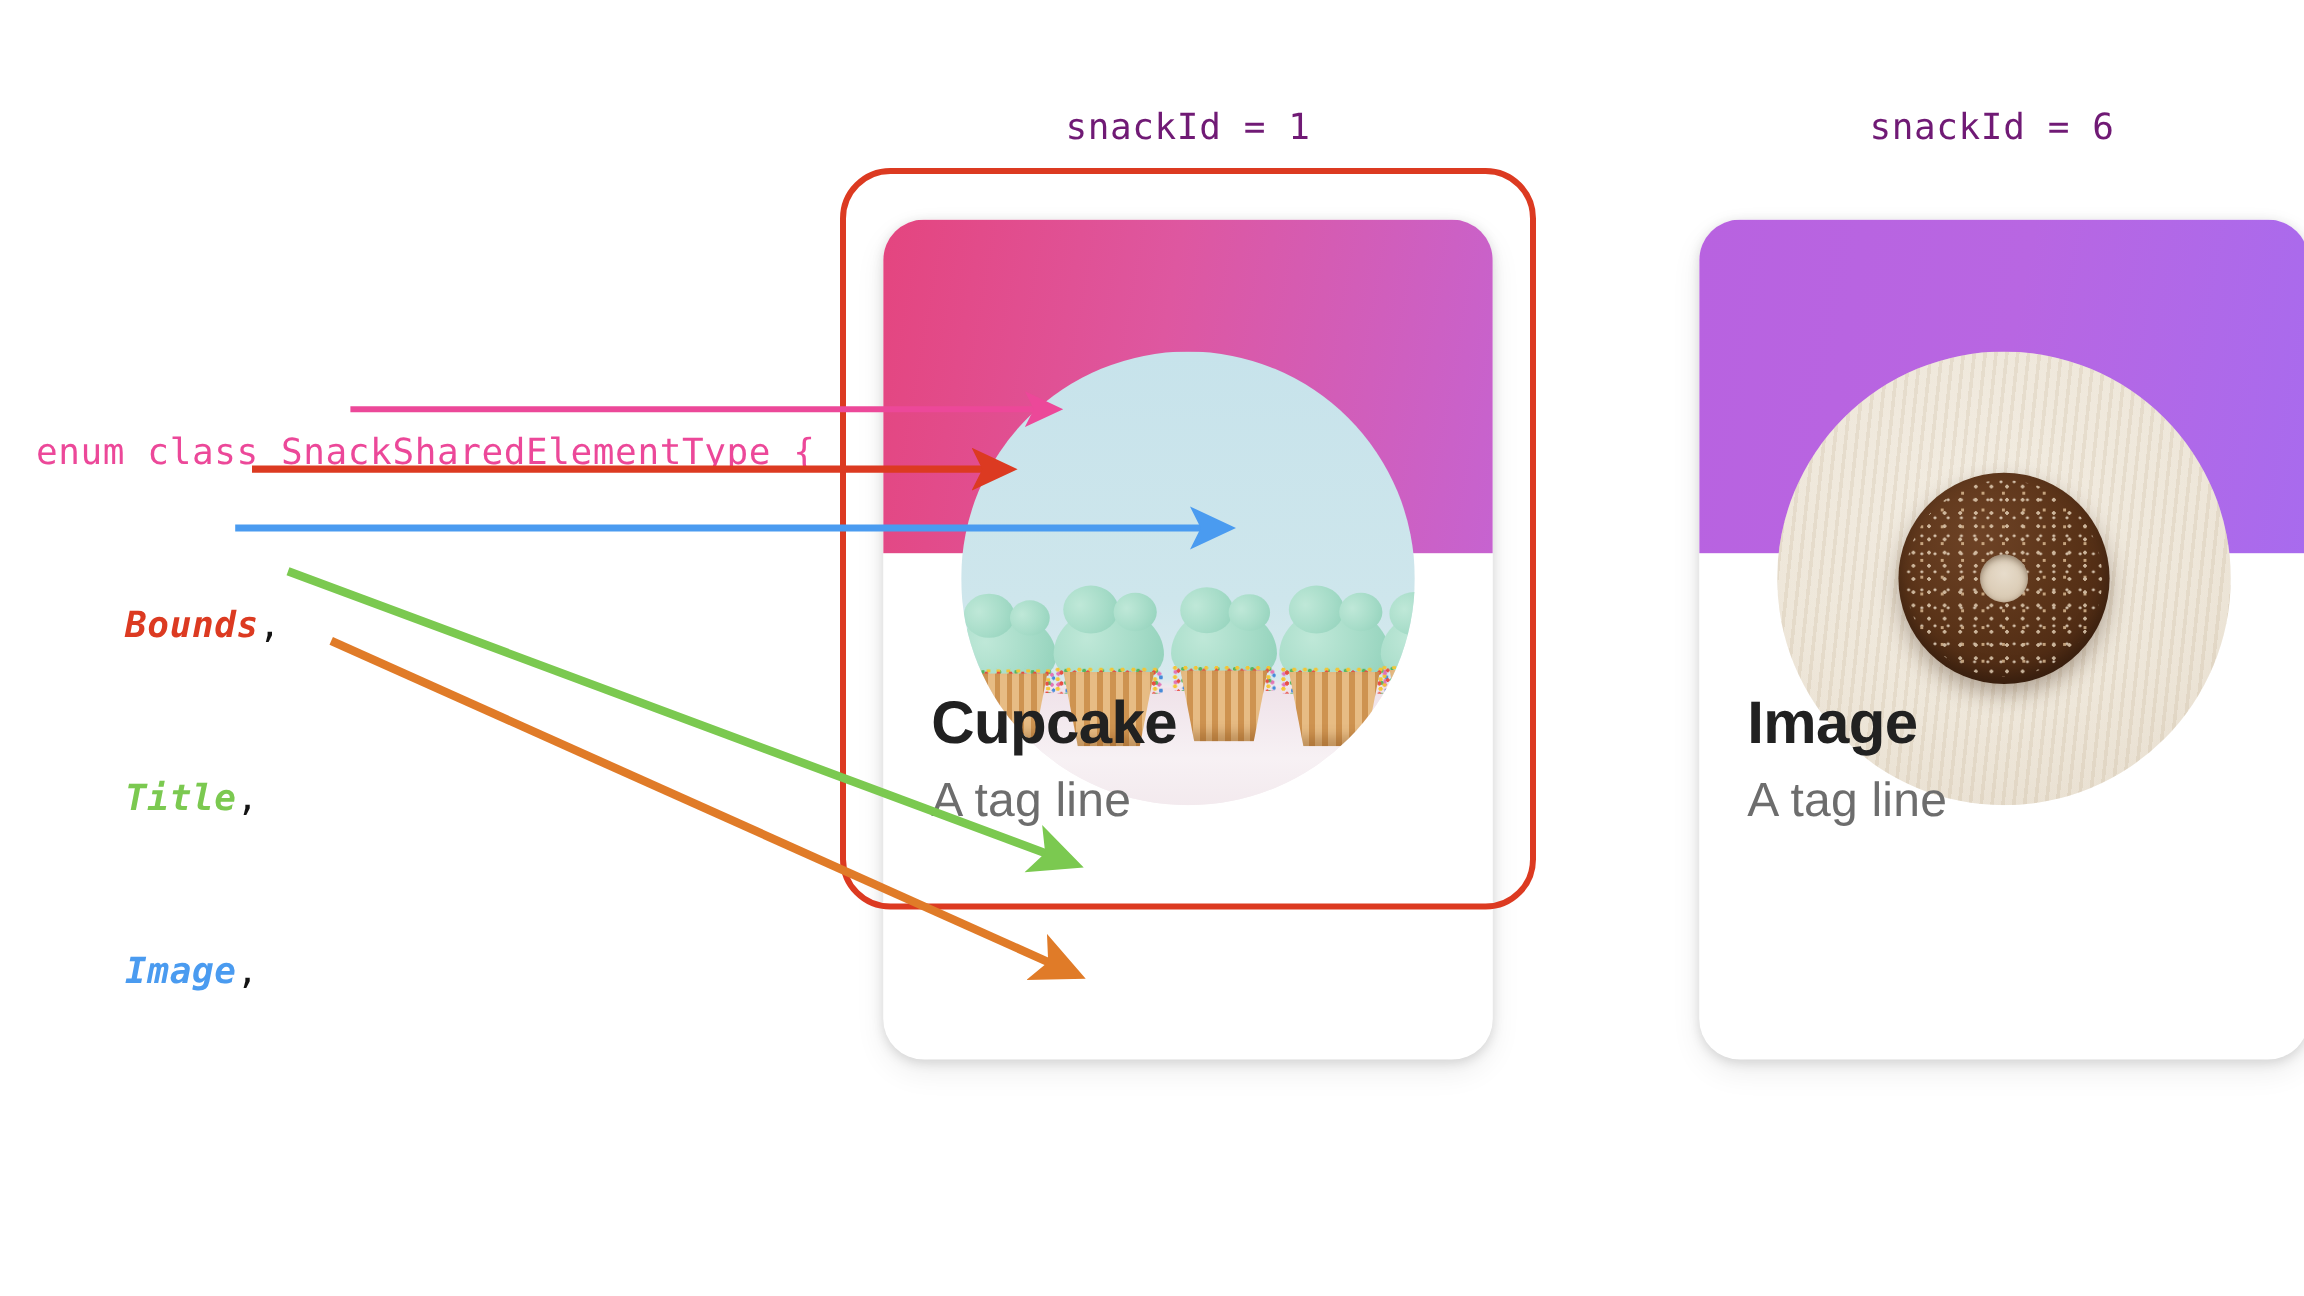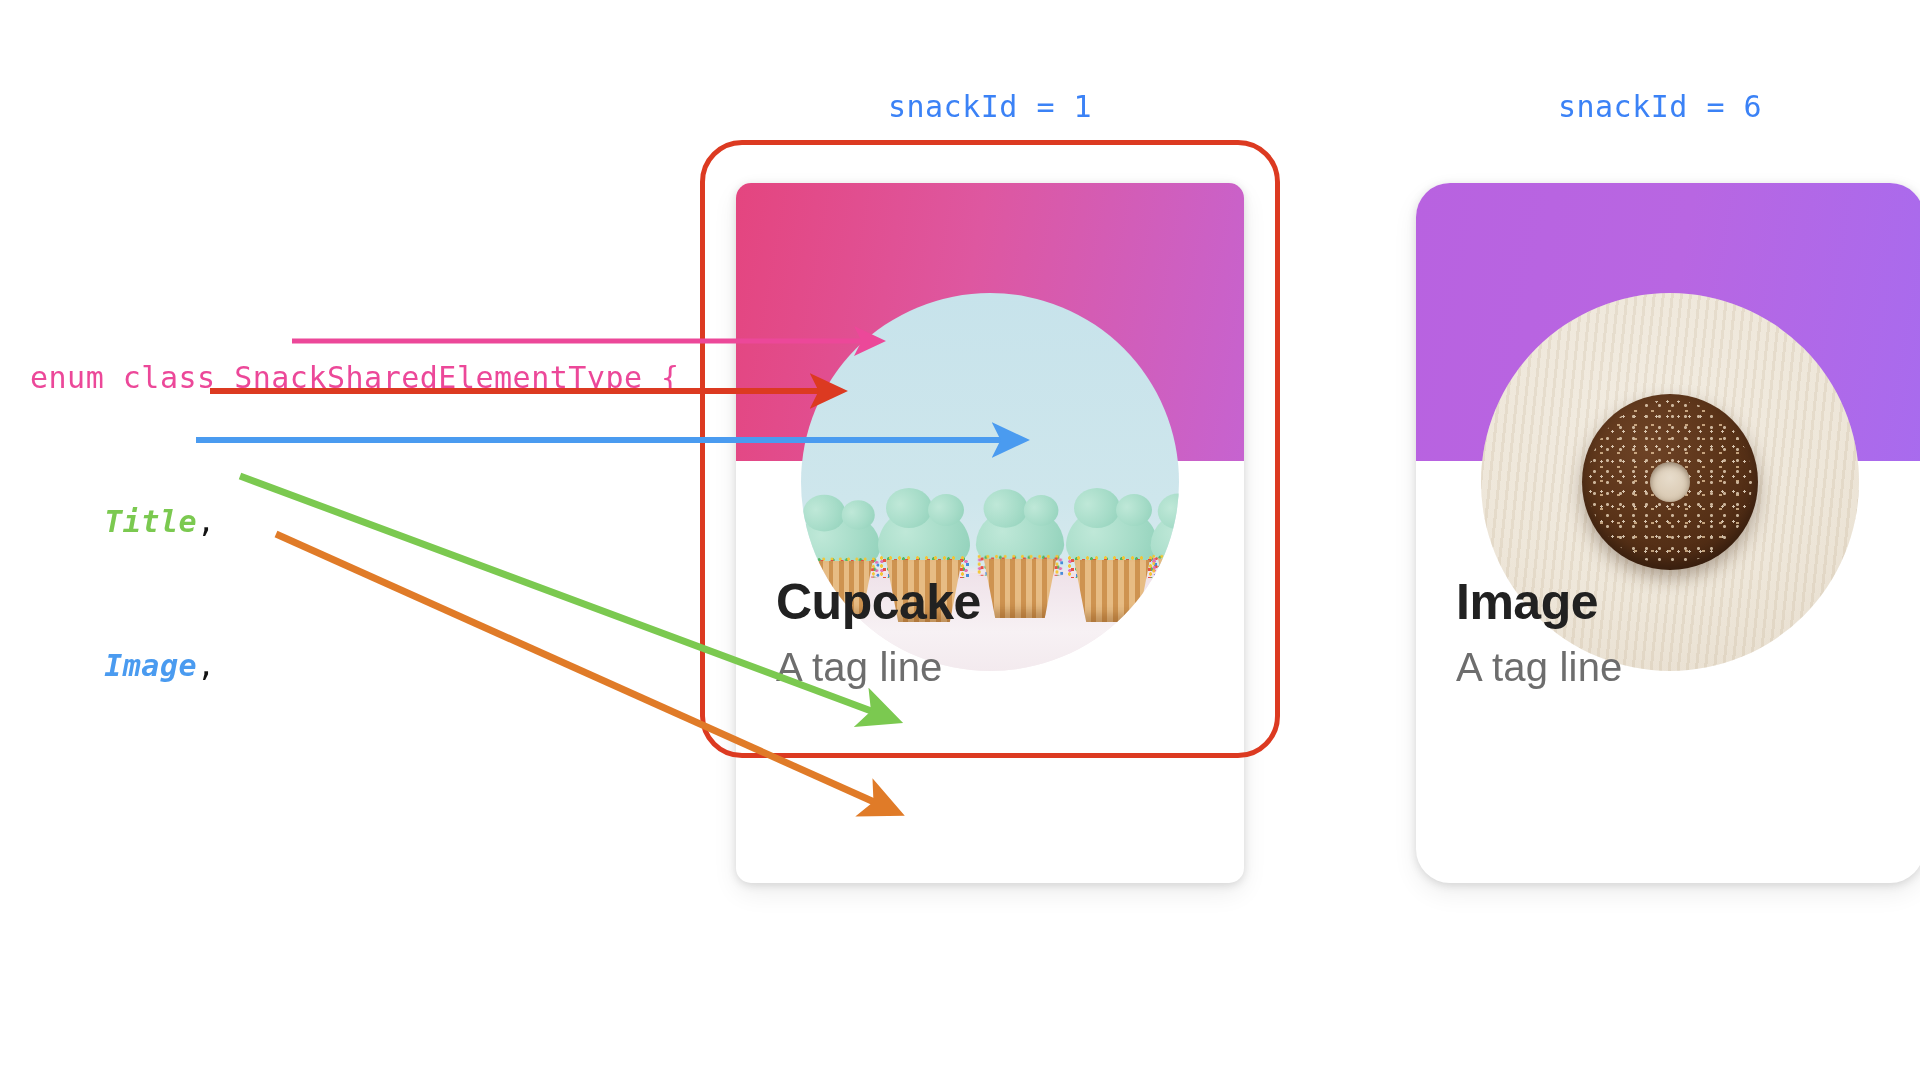--- a/index.html
+++ b/index.html
@@ -33,37 +33,37 @@
   .code .punc { color:#131313; font-style:normal; font-weight:400; }
 
   
   #arrows { position:absolute; left:0; top:0; width:1920px; height:1080px; pointer-events:none; }
 
   
   .snack-label {
     position:absolute;
     font-family:"DejaVu Sans Mono","Liberation Mono",monospace;
     font-size:30px;
-    color:#3b82f6;
+    color:#701a75;
     letter-spacing:0.5px;
     white-space:nowrap;
   }
   #label-1 { left:990px; top:89px; transform:translateX(-50%); }
   #label-2 { left:1660px; top:89px; transform:translateX(-50%); }
 
   
   .card {
     position:absolute;
     width:508px; height:700px;
     background:#ffffff;
     border-radius:34px;
     overflow:hidden;
     box-shadow:0 2px 10px rgba(0,0,0,0.13), 0 10px 26px rgba(0,0,0,0.07);
   }
-  #card-1 { left:736px; top:183px;border-radius:15px; }
+  #card-1 { left:736px; top:183px; }
   #card-2 { left:1416px; top:183px; }
 
   .card-hero {
     position:absolute; left:0; top:0; width:100%; height:278px;
   }
   #card-1 .card-hero { background:linear-gradient(100deg,#E4457F 0%,#DE57A0 45%,#C663D0 100%); }
   #card-2 .card-hero { background:linear-gradient(100deg,#B濫 0%,#B濫 100%); }
   #card-2 .card-hero { background:linear-gradient(100deg,#B862E0 0%,#B866E2 50%,#A86BEE 100%); }
 
   .card-image-wrap {
@@ -166,20 +166,21 @@
     pointer-events:none;
   }
 </style>
 </head>
 <body>
 
 <div id="stage">
 
   <div class="code">
     <span class="ln"><span class="kw">enum class SnackSharedElementType {</span></span>
+    <span class="ln">    <span class="ev c-bd">Bounds</span><span class="punc">,</span></span>
     <span class="ln">    <span class="ev c-ti">Title</span><span class="punc">,</span></span>
     <span class="ln">    <span class="ev c-img">Image</span><span class="punc">,</span></span>
     <span class="ln">    </span>
     
     
   </div>
 
   <div class="snack-label" id="label-1">snackId = 1</div>
   <div class="snack-label" id="label-2">snackId = 6</div>
 

